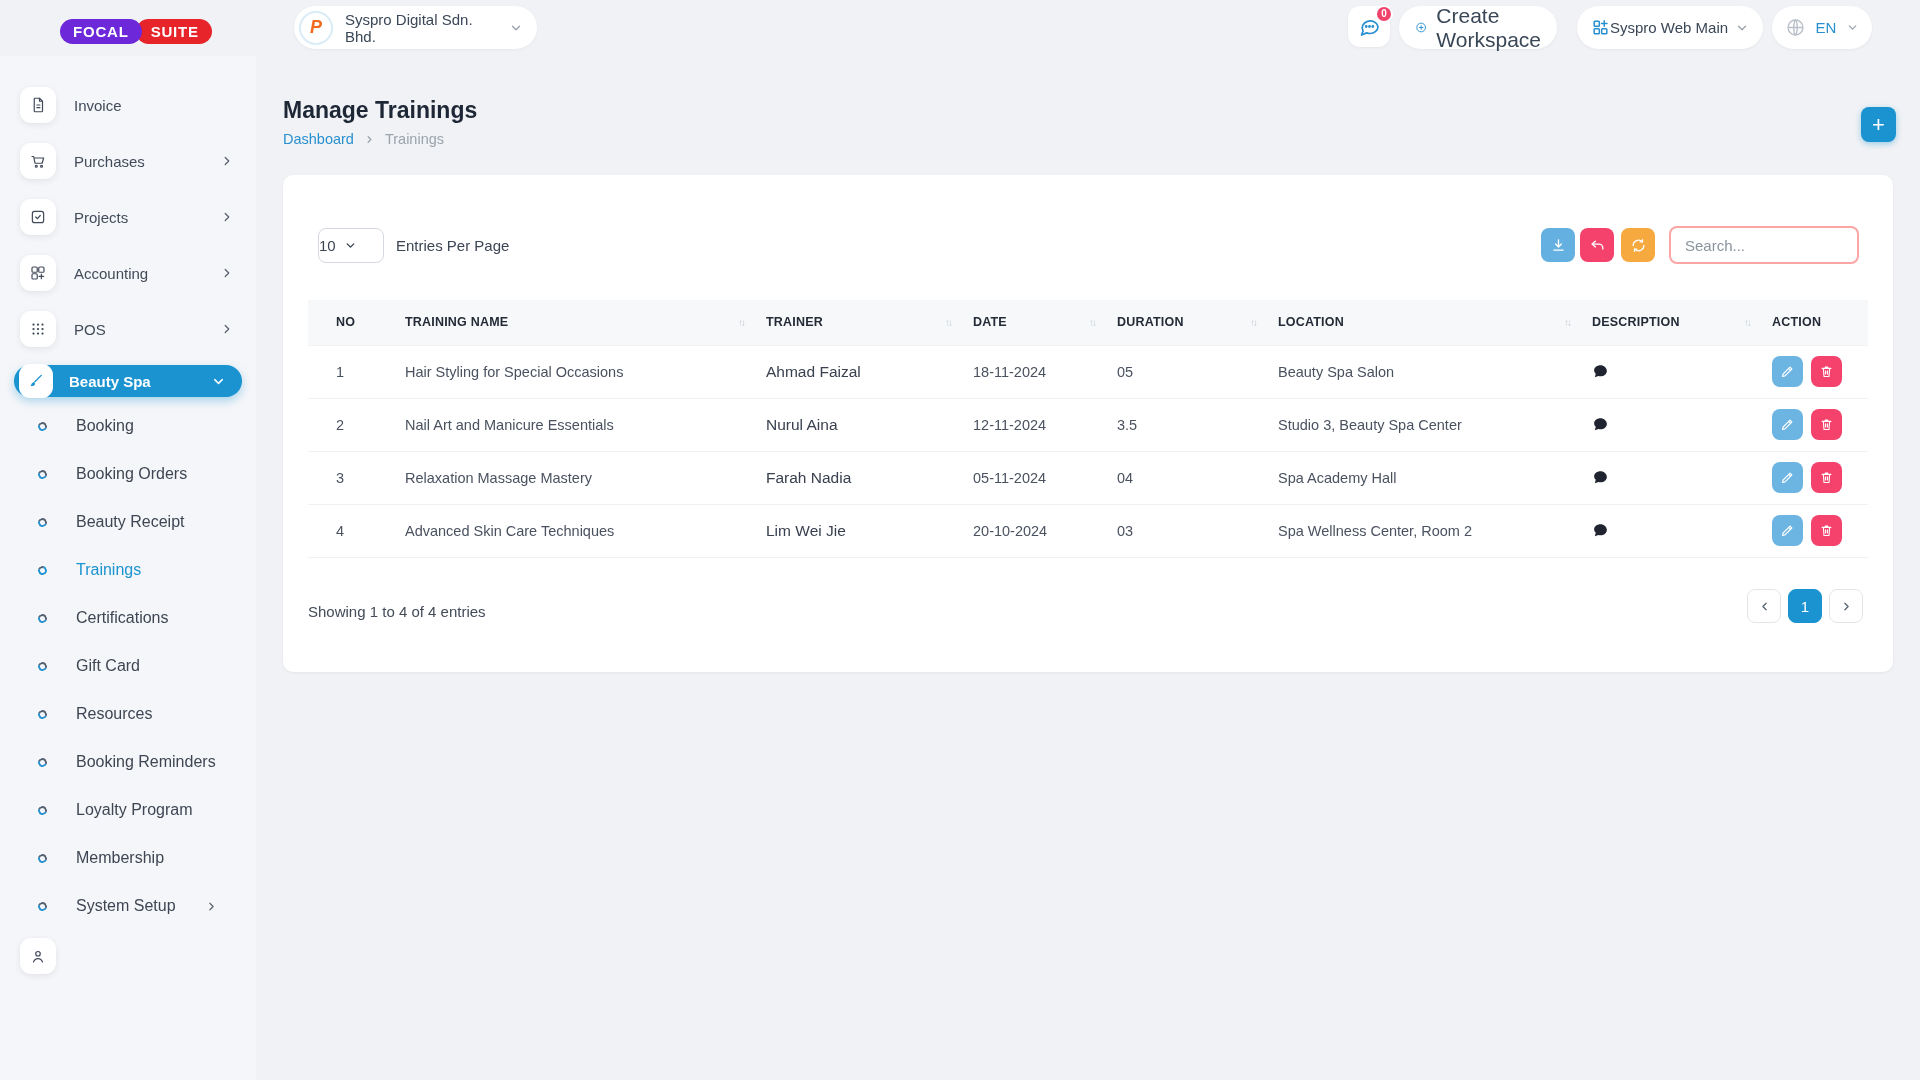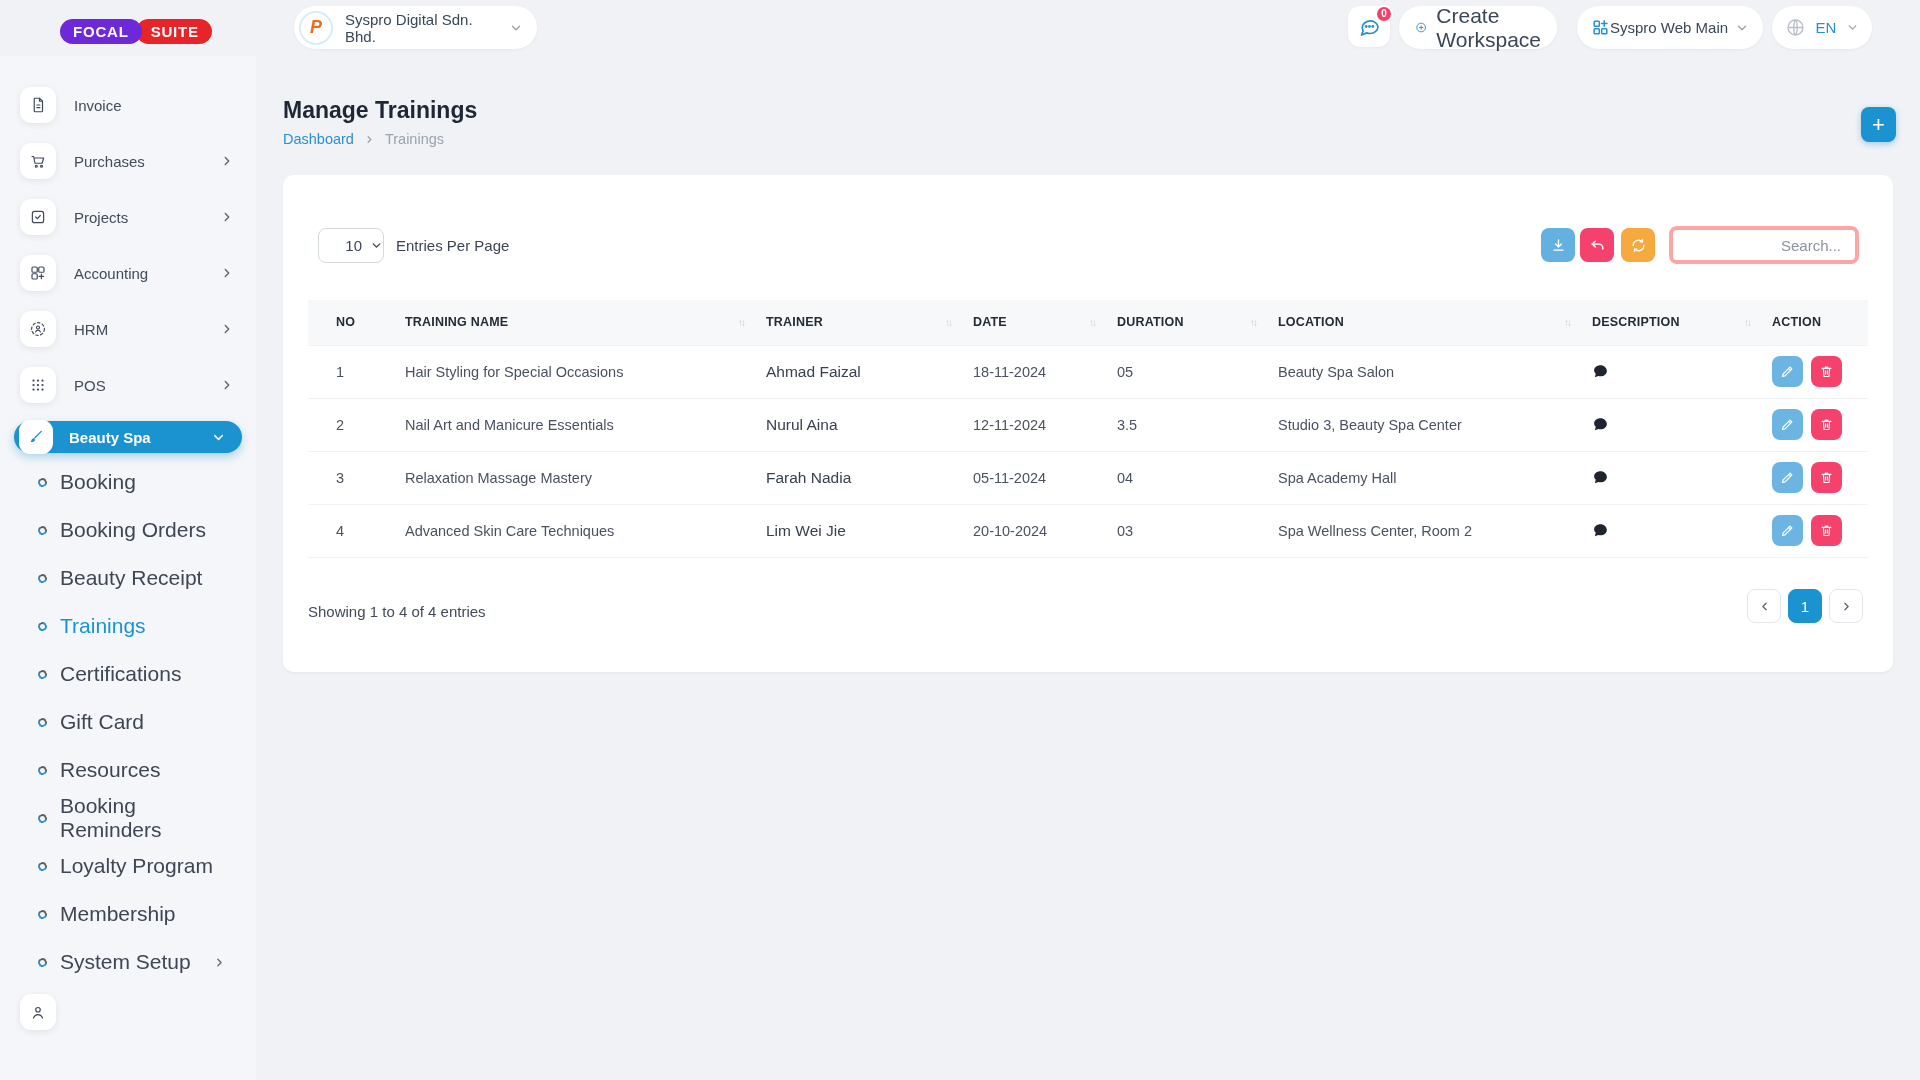--- a/index.html
+++ b/index.html
@@ -50,54 +50,54 @@
 
   .active-pill { margin:8px 14px 0 14px; height:32px; border-radius:22px; background:#1a93d0;
     box-shadow:0 4px 10px rgba(26,147,208,.35); display:flex; align-items:center; padding:0 16px 0 5px; cursor:pointer; }
   .active-pill .icon-card { width:34px; height:34px; box-shadow:none; }
   .active-label { margin-left:16px; font-size:15px; font-weight:700; color:#fff; flex:1; }
 
   .sub-list { margin-top:5px; }
   .sub-item { height:48px; display:flex; align-items:center; padding-left:38px; cursor:pointer; }
   .bullet { width:9px; height:9px; border-radius:50%; border:2px solid #536072;
     border-bottom-color:#2990d0; border-left-color:#2990d0; transform:rotate(-25deg); flex:none; }
-  .sub-label { margin-left:13px; font-size:21px; color:#3e4653; flex:1; padding-right:22px; }
+  .sub-label { margin-left:29px; font-size:16px; color:#3e4653; flex:1; padding-right:22px; }
   .sub-item.active .sub-label { color:#1a93d0; }
   .sub-item.active .bullet { border-color:#1a93d0; border-top-color:#536072; }
   .sub-item .chev-r { margin-right:38px; }
 
   .partial-item { margin-top:8px; padding-left:20px; }
 
   
   .main { position:absolute; left:256px; top:56px; width:1664px; height:1024px; }
   .page-title { position:absolute; left:27px; top:41px; font-size:23px; font-weight:700; color:#1d2736; }
   .breadcrumb { position:absolute; left:27px; top:75px; display:flex; align-items:center; gap:10px; font-size:14.5px; }
   .bc-link { color:#2990d0; cursor:pointer; }
   .bc-current { color:#9ba3ad; }
   .add-btn { position:absolute; left:1605px; top:51px; width:35px; height:35px; border-radius:8px;
     background:#1a93d0; color:#fff; font-size:22px; font-weight:400; line-height:1; border:none;
     display:flex; align-items:center; justify-content:center; cursor:pointer; box-shadow:0 2px 6px rgba(26,147,208,.4); }
 
   .card { position:absolute; left:27px; top:119px; width:1610px; height:497px; background:#fff;
     border-radius:10px; box-shadow:0 1px 3px rgba(16,24,40,.06); }
 
   .entries-select { position:absolute; left:35px; top:53px; width:66px; height:35px; border:1px solid #d4d9df;
-    border-radius:8px; background:#fff; display:flex; align-items:center; justify-content:flex-end; gap:8px;
+    border-radius:8px; background:#fff; display:flex; align-items:center; justify-content:flex-start; gap:8px;
     font-size:15px; color:#3c4554; cursor:pointer; }
   .entries-label { position:absolute; left:113px; top:62px; font-size:15px; color:#3c4554; }
 
   .tool-btn { position:absolute; top:53px; width:34px; height:34px; border-radius:8px; border:none;
     display:flex; align-items:center; justify-content:center; cursor:pointer; }
   .btn-download { left:1258px; background:#64b0e0; }
   .btn-undo { left:1297px; background:#f4426c; }
   .btn-refresh { left:1338px; background:#f5a93f; }
 
-  .search-input { position:absolute; left:1386px; top:51px; width:190px; height:38px; border:4px solid #fca5a5;
+  .search-input { position:absolute; left:1386px; top:51px; width:190px; height:38px; border:2px solid #fca5a5;
     border-radius:8px; padding:0 14px; font-size:15px; color:#3c4554; outline:none;
-    font-family:"Liberation Sans","DejaVu Sans",sans-serif;text-align:right; }
+    font-family:"Liberation Sans","DejaVu Sans",sans-serif; }
   .search-input::placeholder { color:#8b939e; }
 
   table.data { position:absolute; left:25px; top:125px; width:1560px; border-collapse:collapse; table-layout:fixed; }
   thead tr { background:#f6f8fa; }
   th { height:45px; text-align:left; font-size:12.5px; font-weight:700; color:#242b37; letter-spacing:.2px; }
   th .th-inner { display:flex; align-items:center; justify-content:space-between; padding-right:22px; }
   th.col-no .th-inner { padding-left:28px; }
   .sort { font-size:10px; color:#c6ccd5; letter-spacing:-2px; font-weight:400; }
   td { height:53px; border-bottom:1px solid #f0f2f4; font-size:14.5px; color:#4a5260; }
   tbody tr:first-child td { border-top:1px solid #f0f2f4; }
@@ -227,33 +227,20 @@
           <rect x="4" y="13" width="7" height="7" rx="1.5"></rect>
           <path d="M16.5 13.5v6M13.5 16.5h6"></path>
         </svg>
     </span>
     <span class="side-label">Accounting</span>
     <svg class="chev-r" width="14" height="14" viewBox="0 0 24 24" fill="none" stroke="#5a6470" stroke-width="2.2" stroke-linecap="round" stroke-linejoin="round">
         <path d="M9 6l6 6-6 6"></path>
       </svg>
   </div>
 
-  <div class="side-item">
-    <span class="icon-card">
-      <svg width="18" height="18" viewBox="0 0 24 24" fill="none" stroke="#414b5a" stroke-width="1.6" stroke-linecap="round">
-          <circle cx="12" cy="12" r="8.5" stroke-dasharray="3.2 3.2"></circle>
-          <circle cx="12" cy="10" r="2"></circle>
-          <path d="M8.8 16c.7-1.7 1.8-2.4 3.2-2.4s2.5.7 3.2 2.4"></path>
-        </svg>
-    </span>
-    <span class="side-label">HRM</span>
-    <svg class="chev-r" width="14" height="14" viewBox="0 0 24 24" fill="none" stroke="#5a6470" stroke-width="2.2" stroke-linecap="round" stroke-linejoin="round">
-        <path d="M9 6l6 6-6 6"></path>
-      </svg>
-  </div>
 
   <div class="side-item">
     <span class="icon-card">
       <svg width="18" height="18" viewBox="0 0 24 24" fill="#414b5a">
           <circle cx="6" cy="6" r="1.5"></circle>
           <circle cx="12" cy="6" r="1.5"></circle>
           <circle cx="18" cy="6" r="1.5"></circle>
           <circle cx="6" cy="12" r="1.5"></circle>
           <circle cx="12" cy="12" r="1.5"></circle>
           <circle cx="18" cy="12" r="1.5"></circle>

